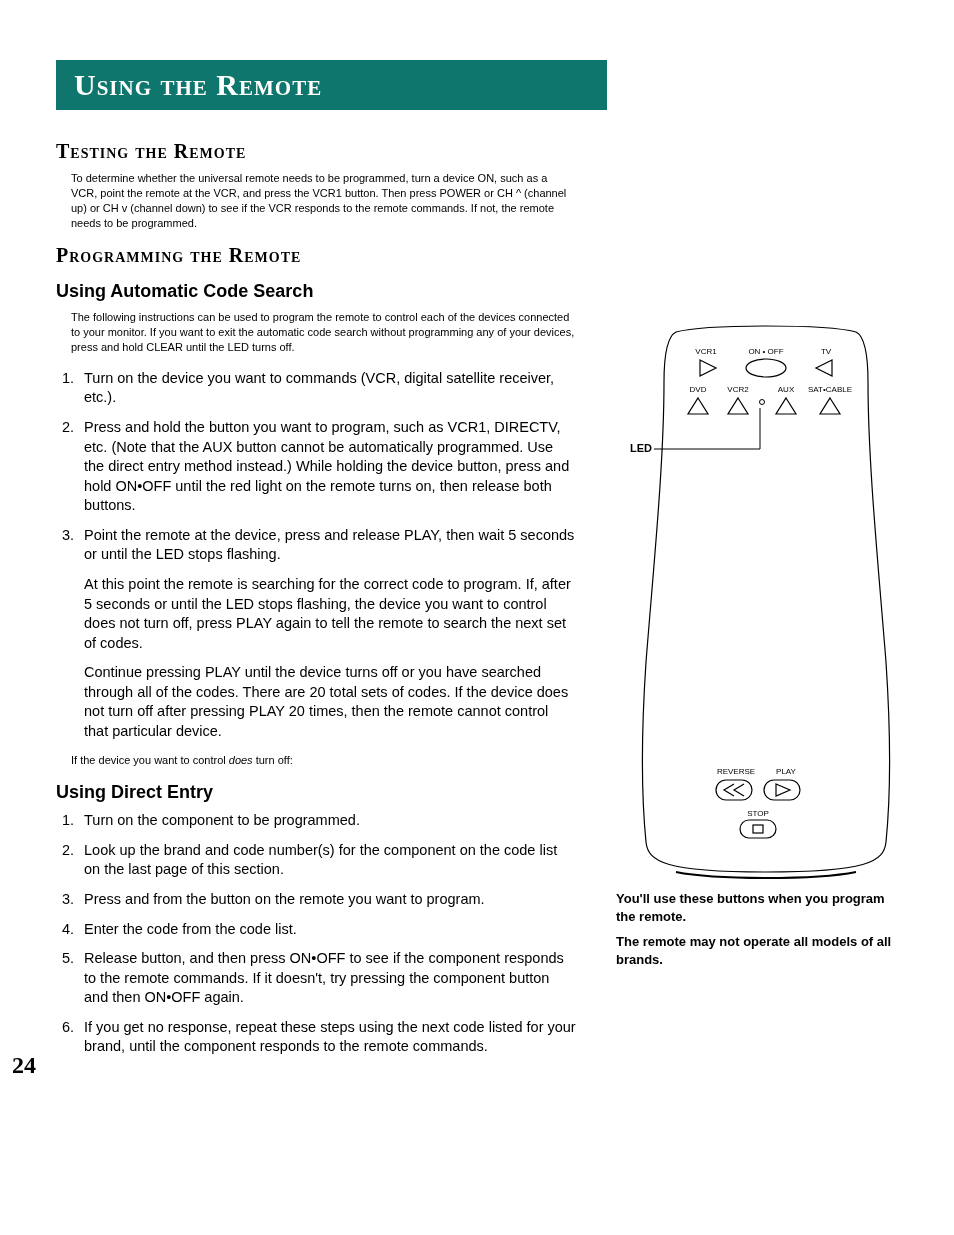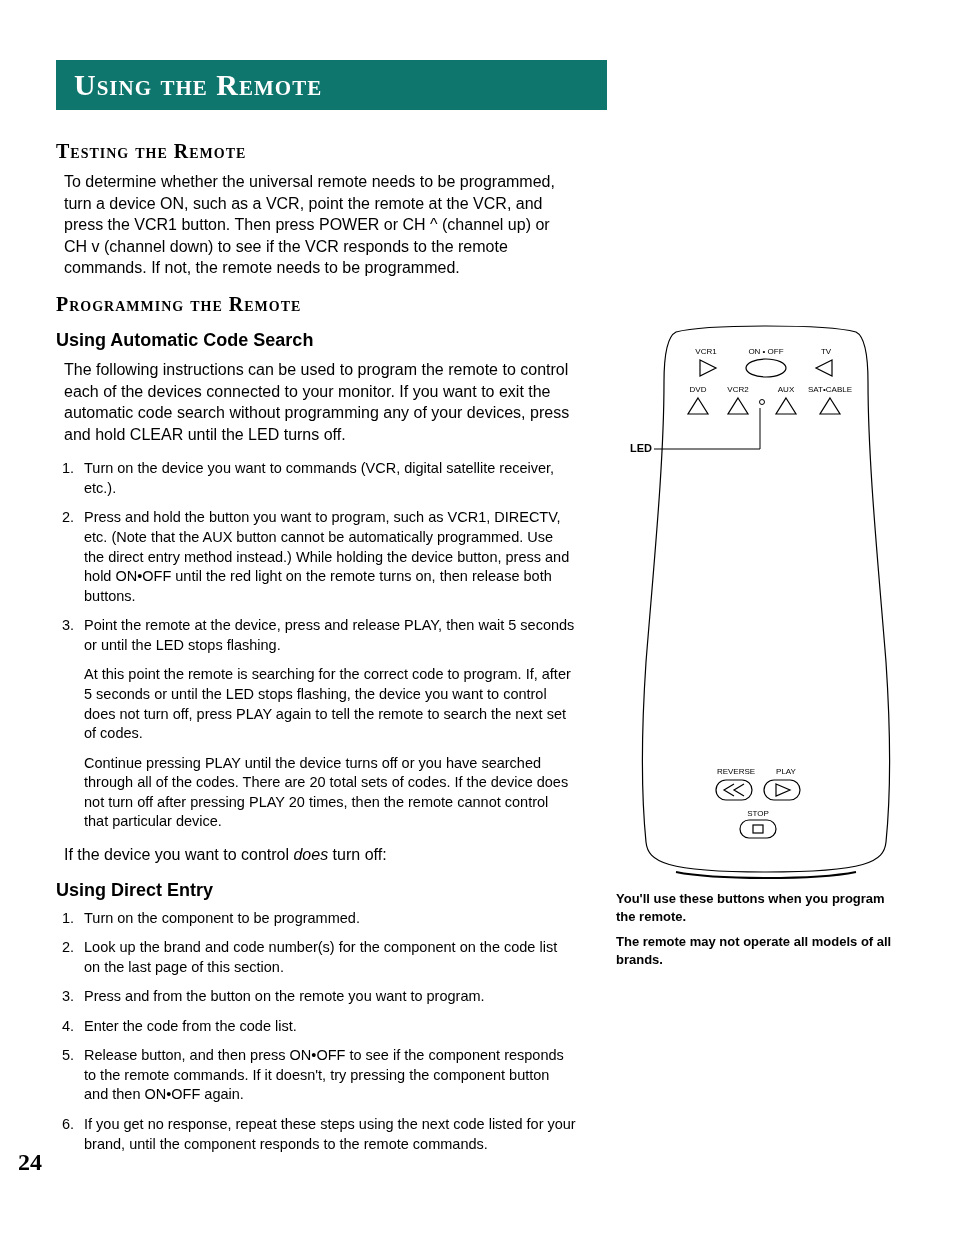--- a/index.html
+++ b/index.html
@@ -45,23 +45,23 @@
     font-size: 20px;
     margin: 0 0 8px 0;
   }
   h3.subsection {
     font-family: "Trebuchet MS", sans-serif;
     font-weight: bold;
     font-size: 18px;
     margin: 14px 0 8px 0;
   }
   p.body {
-    font-size: 16px;
+    font-size: 11px;
     line-height: 1.35;
-    margin: 6px 0 14px 8px;
+    margin: 6px 0 14px 15px;
   }
   ol {
     padding-left: 22px;
     margin: 6px 0 12px 0;
   }
   ol li {
     font-size: 14.5px;
     line-height: 1.35;
     margin-bottom: 10px;
     padding-left: 6px;
@@ -70,21 +70,21 @@
     margin-top: 10px;
   }
   .caption {
     font-size: 13px;
     font-weight: bold;
     line-height: 1.35;
     margin: 8px 0 2px 0;
   }
   .page-number {
     position: absolute;
-    left: 18px;
+    left: 12px;
     bottom: 20px;
     font-family: "Palatino Linotype", Palatino, serif;
     font-weight: bold;
     font-size: 24px;
   }
   .emph { font-style: italic; }
   .remote-svg { display:block; }
   .led-callout {
     font-size: 11px;
     font-weight: bold;

